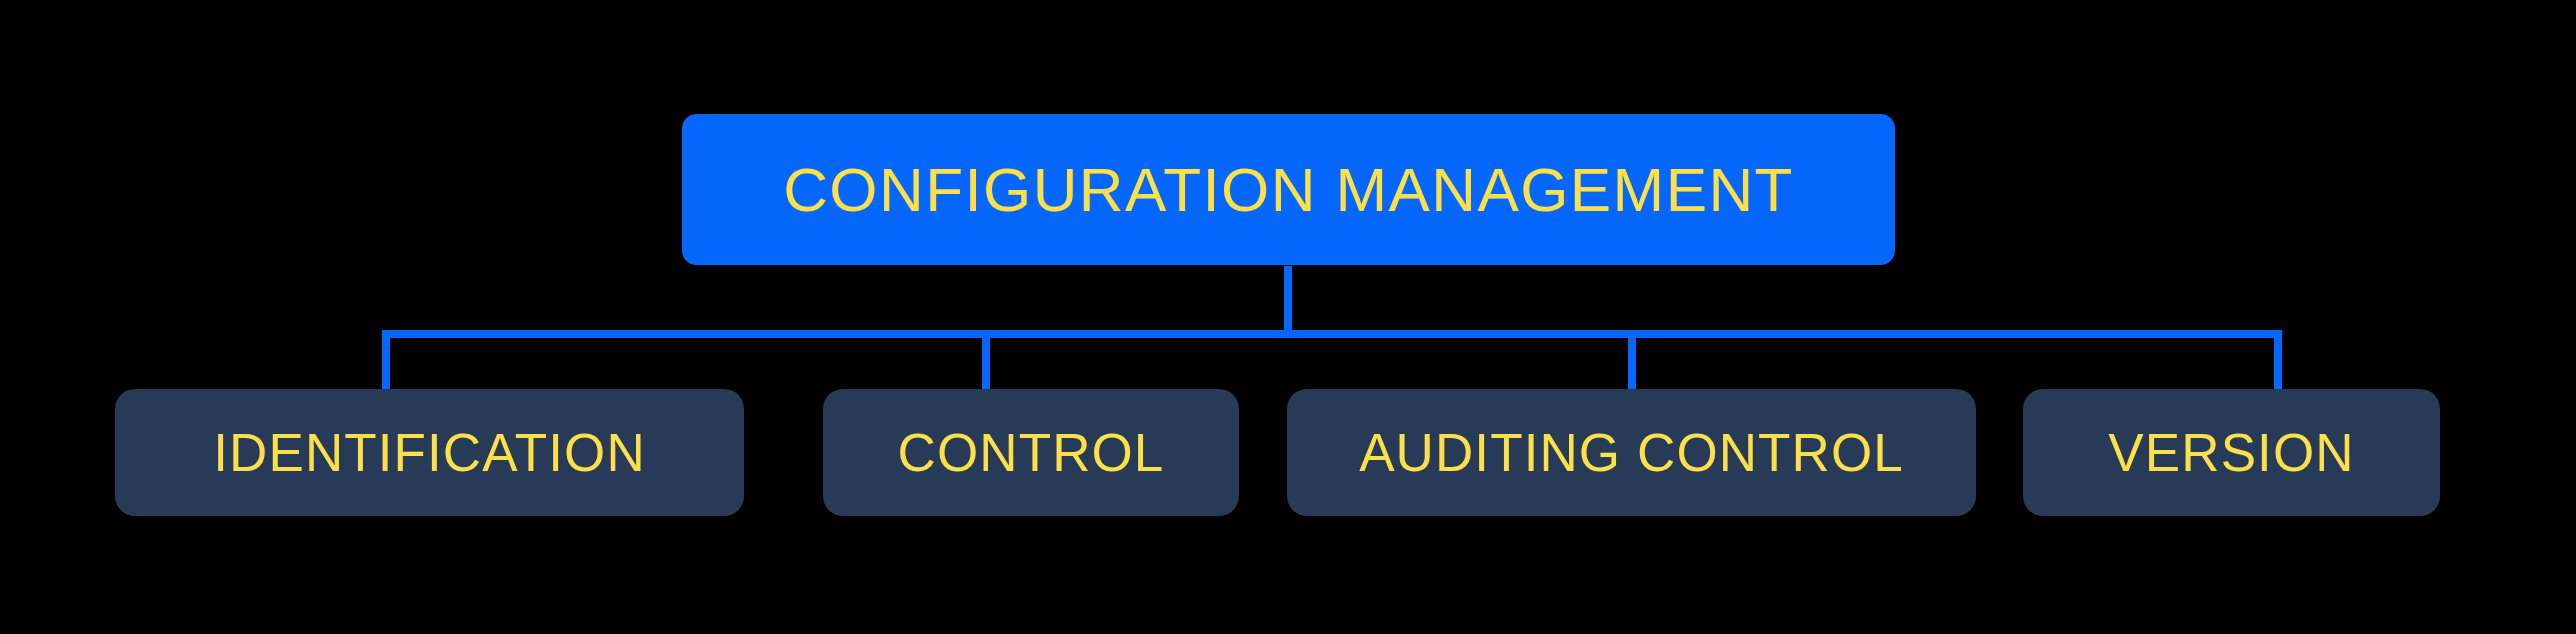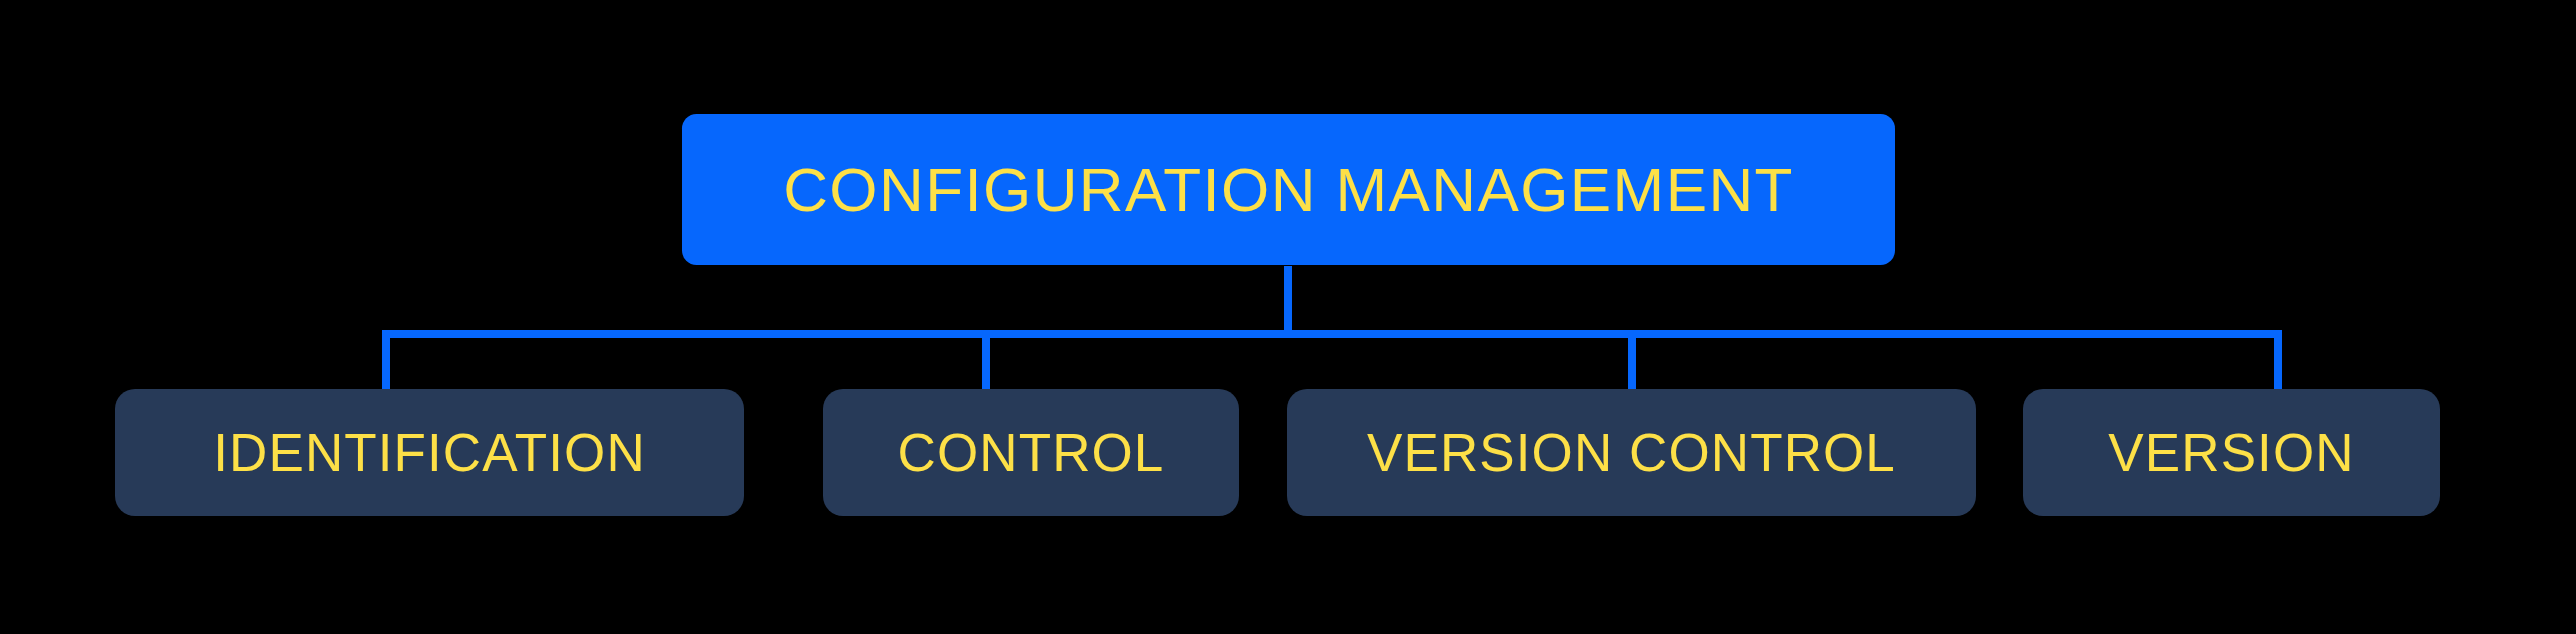--- a/index.html
+++ b/index.html
@@ -95,20 +95,20 @@
   <div class="connector drop drop-2"></div>
   <div class="connector drop drop-3"></div>
 
   <div class="node child-node child-0">
     <span>IDENTIFICATION</span>
   </div>
   <div class="node child-node child-1">
     <span>CONTROL</span>
   </div>
   <div class="node child-node child-2">
-    <span>VERSION CONTROL</span>
+    <span>AUDITING CONTROL</span>
   </div>
   <div class="node child-node child-3">
     <span>VERSION</span>
   </div>
 
 </div>
 
 
 </body></html>

